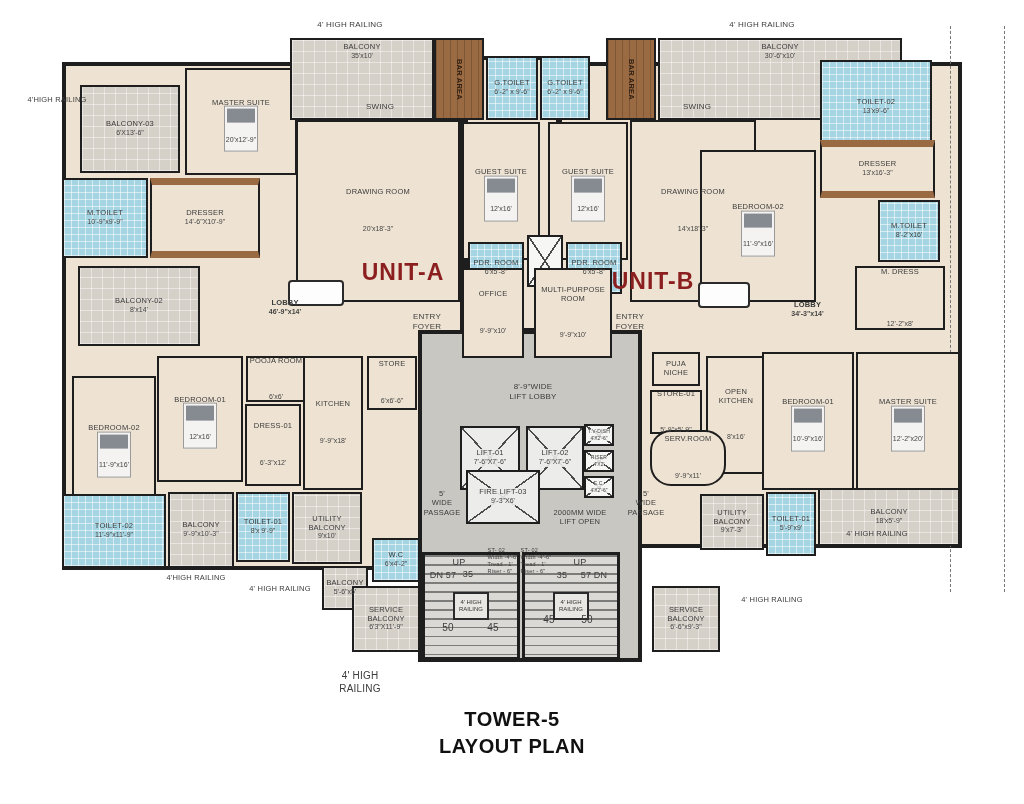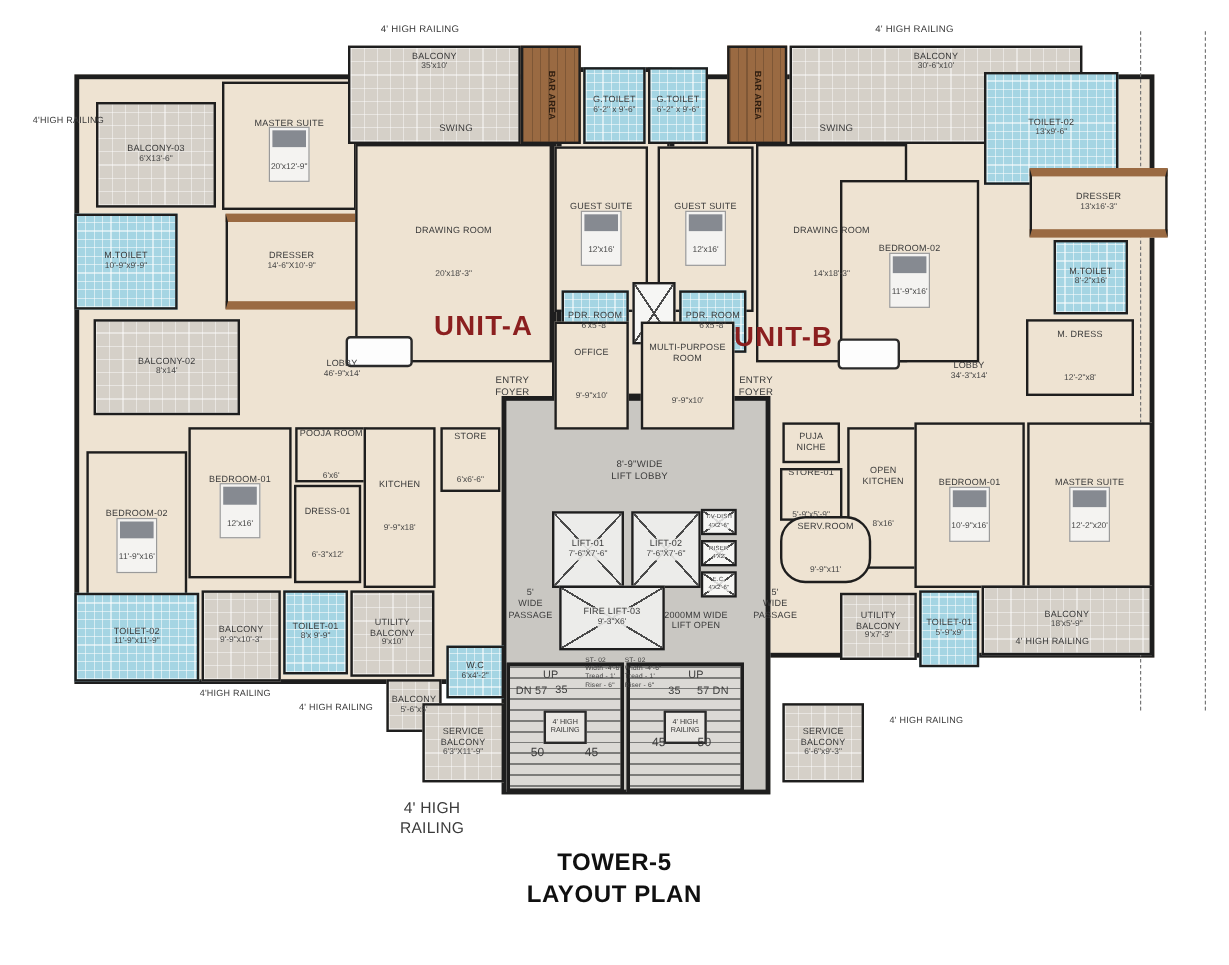--- a/index.html
+++ b/index.html
@@ -11,22 +11,22 @@
   #base-core{background:var(--core);}
 
   .room{position:absolute;box-sizing:border-box;border:2px solid var(--wall);
         display:flex;flex-direction:column;align-items:center;justify-content:center;
         text-align:center;overflow:hidden;}
   .room .lbl{font-size:7.5px;line-height:1.15;color:#3a3a3a;z-index:2;white-space:pre-line;letter-spacing:.2px;}
   .room .dim{font-size:7px;line-height:1.2;color:#444;z-index:2;}
   .label-top{justify-content:flex-start;padding-top:3px;}
 
   .t-room{background:var(--floor);gap:28px;}
-  .t-wardrobe{background:var(--floor);border-top:7px solid var(--wood);border-bottom:7px solid var(--wood);margin-left:38px;}
-  .t-open{background:transparent;border:none;}
+  .t-wardrobe{background:var(--floor);border-top:7px solid var(--wood);border-bottom:7px solid var(--wood);}
+  .t-open{background:transparent;border:none;font-weight:bold;}
   .t-balcony{background-color:var(--balcony);
     background-image:repeating-linear-gradient(0deg,rgba(255,255,255,.45) 0 1px,transparent 1px 11px),
                      repeating-linear-gradient(90deg,rgba(255,255,255,.45) 0 1px,transparent 1px 11px);}
   .t-toilet{background-color:var(--toilet);
     background-image:repeating-linear-gradient(0deg,rgba(255,255,255,.55) 0 1px,transparent 1px 7px),
                      repeating-linear-gradient(90deg,rgba(255,255,255,.55) 0 1px,transparent 1px 7px);}
   .t-wood{background-color:var(--wood);
     background-image:repeating-linear-gradient(90deg,rgba(0,0,0,.18) 0 1px,transparent 1px 7px);}
   .t-wood .lbl{color:#2e1d10;font-weight:bold;}
   .vertical .lbl{writing-mode:vertical-rl;}
@@ -182,21 +182,21 @@
         <span class="dim">8'x14'</span>
       </div>
       <div class="room t-room" style="left: 534px; top: 268px; width: 78px; height: 90px;">
         <span class="lbl">MULTI-PURPOSE ROOM</span>
         <span class="dim">9'-9"x10'</span>
       </div>
       <div class="room t-room" style="left: 462px; top: 268px; width: 62px; height: 90px;">
         <span class="lbl">OFFICE</span>
         <span class="dim">9'-9"x10'</span>
       </div>
-      <div class="room t-room" style="left: 855px; top: 266px; width: 90px; height: 64px;">
+      <div class="room t-room" style="left: 855px; top: 266px; width: 90px; height: 64px; justify-content: space-between;">
         <span class="lbl">M. DRESS</span>
         <span class="dim">12'-2"x8'</span>
       </div>
       <div class="room t-room" style="left: 246px; top: 356px; width: 60px; height: 46px;">
         <span class="lbl">POOJA ROOM</span>
         <span class="dim">6'x6'</span>
       </div>
       <div class="room t-room" style="left: 157px; top: 356px; width: 86px; height: 126px;">
         <div class="bed">
           <div class="band"></div>
@@ -252,21 +252,21 @@
         <span class="dim">6'3"X11'-9"</span>
       </div>
       <div class="room t-lift" style="left: 460px; top: 426px; width: 60px; height: 64px;">
         <span class="lbl">LIFT-01</span>
         <span class="dim">7'-6"X7'-6"</span>
       </div>
       <div class="room t-lift" style="left: 526px; top: 426px; width: 58px; height: 64px;">
         <span class="lbl">LIFT-02</span>
         <span class="dim">7'-6"X7'-6"</span>
       </div>
-      <div class="room t-lift" style="left: 466px; top: 488px; width: 88px; height: 54px;">
+      <div class="room t-lift" style="left: 466px; top: 470px; width: 74px; height: 54px;">
         <span class="lbl">FIRE LIFT-03</span>
         <span class="dim">9'-3"X6'</span>
       </div>
       <div class="room t-shaft" style="left: 584px; top: 424px; width: 30px; height: 22px;">
         <span class="lbl">T.V-DISH</span>
         <span class="dim">4'X2'-6"</span>
       </div>
       <div class="room t-shaft" style="left: 584px; top: 450px; width: 30px; height: 22px;">
         <span class="lbl">RISER</span>
         <span class="dim">4'X2'</span>
@@ -359,21 +359,21 @@
       <div class="ann" style="left: 468px; top: 575px; font-size: 9px;">35</div>
       <div class="ann" style="left: 448px; top: 628px; font-size: 10px;">50</div>
       <div class="ann" style="left: 493px; top: 628px; font-size: 10px;">45</div>
       <div class="ann" style="left: 580px; top: 563px; font-size: 9px;">UP</div>
       <div class="ann" style="left: 562px; top: 576px; font-size: 9px;">35</div>
       <div class="ann" style="left: 594px; top: 576px; font-size: 9px;">57 DN</div>
       <div class="ann" style="left: 549px; top: 620px; font-size: 10px;">45</div>
       <div class="ann" style="left: 587px; top: 620px; font-size: 10px;">50</div>
       <div class="ann" style="left: 196px; top: 578px; font-size: 7.5px;">4'HIGH RAILING</div>
       <div class="ann" style="left: 280px; top: 589px; font-size: 7.5px;">4' HIGH RAILING</div>
-      <div class="ann" style="left: 360px; top: 682px; font-size: 13px;">4' HIGH
+      <div class="ann" style="left: 360px; top: 682px; font-size: 10px;">4' HIGH
 RAILING</div>
       <div class="ann" style="left: 877px; top: 534px; font-size: 7.5px;">4' HIGH RAILING</div>
       <div class="ann" style="left: 772px; top: 600px; font-size: 7.5px;">4' HIGH RAILING</div>
       <div class="dtable" style="left: 288px; top: 280px; width: 56px; height: 26px;"></div>
       <div class="dtable" style="left: 698px; top: 282px; width: 52px; height: 26px;"></div>
     </div>
 
   <div id="title-block">
     <div>TOWER-5</div>
     <div>LAYOUT PLAN</div>

